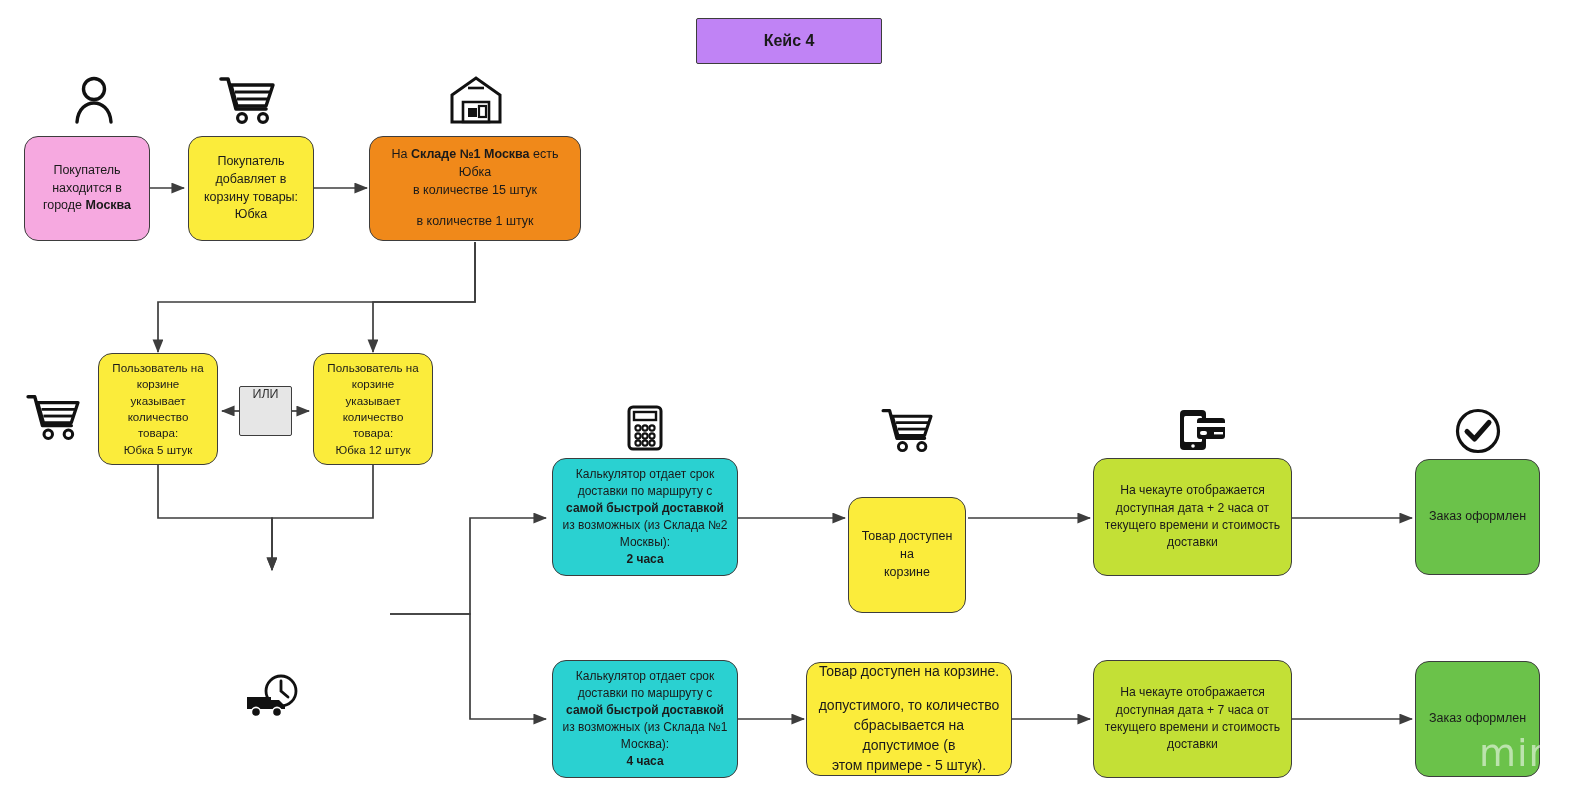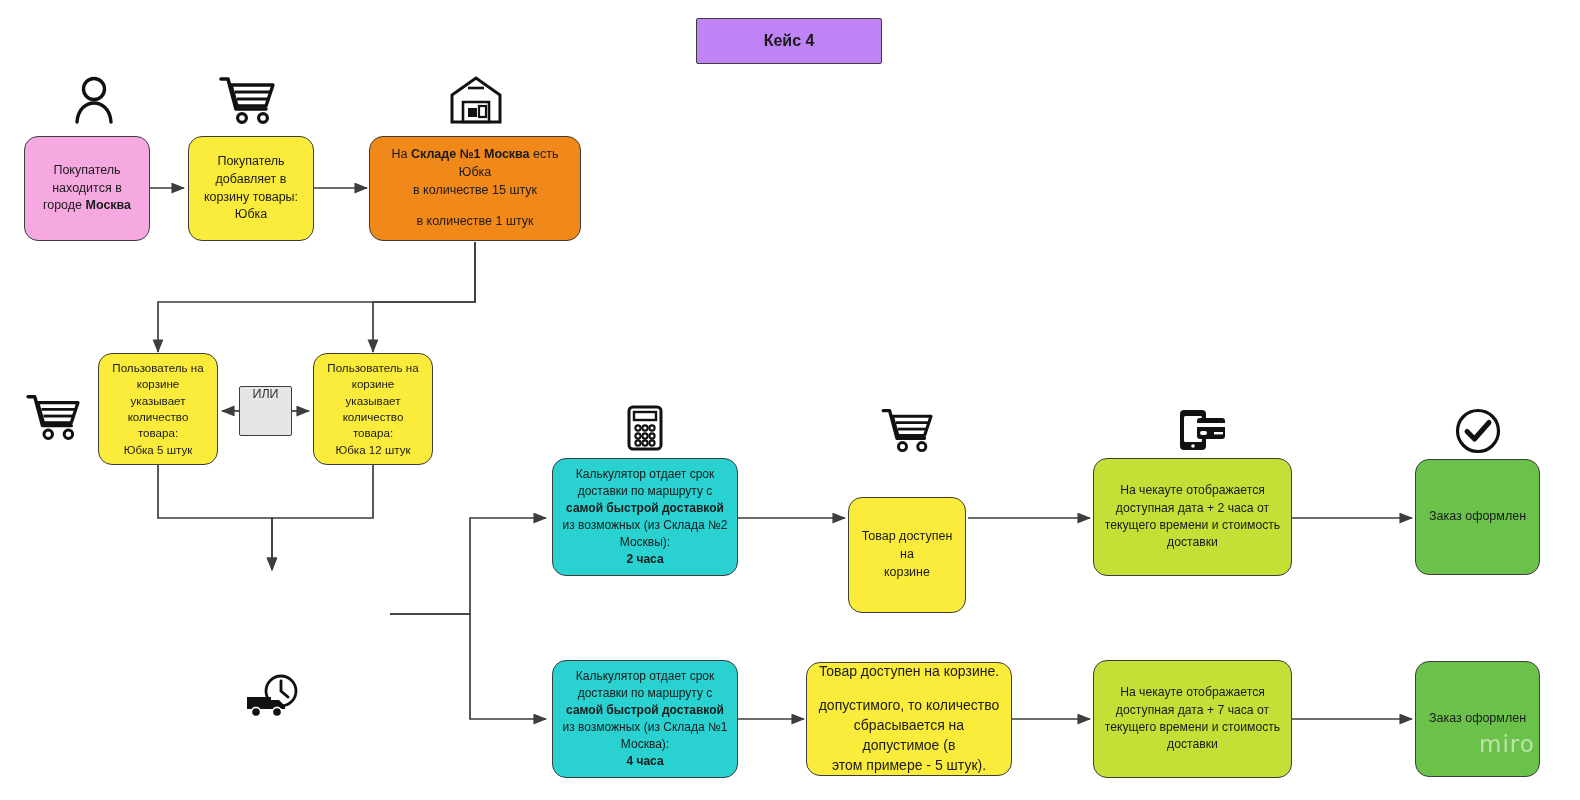--- a/index.html
+++ b/index.html
@@ -60,21 +60,21 @@
   }
 
   .icon {
     position: absolute;
     display: flex; align-items: center; justify-content: center;
   }
   .icon svg { display: block; }
 
   .watermark {
     position: absolute;
-    font-size: 23px;
+    font-size: 38px;
     letter-spacing: 1px;
     color: rgba(255,255,255,0.55);
     font-family: "DejaVu Sans", sans-serif;
     user-select: none;
   }
 </style>
 </head>
 <body>
 
 <div id="canvas">

